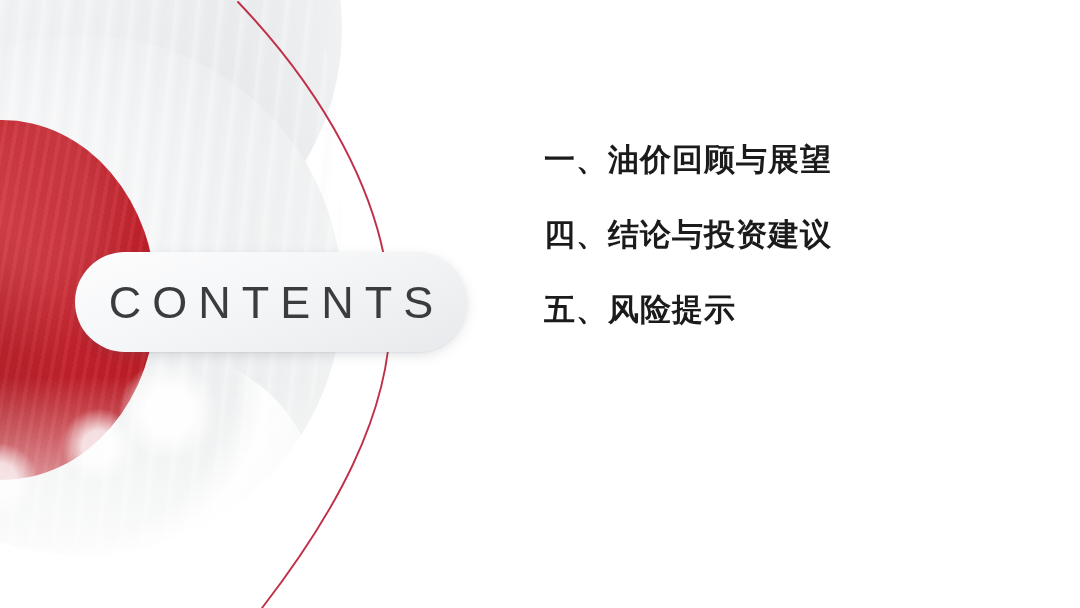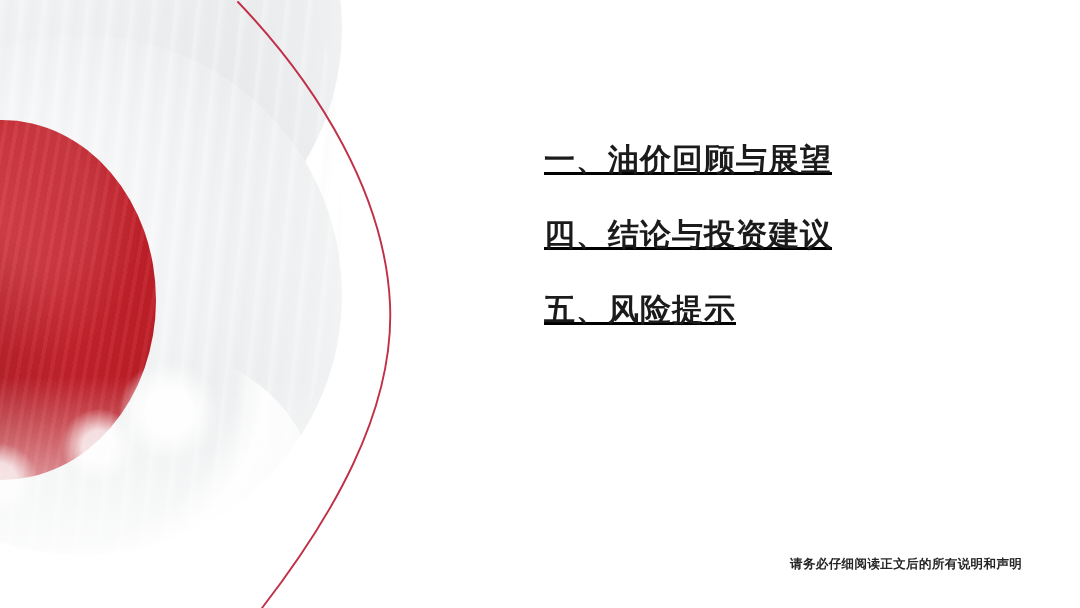--- a/index.html
+++ b/index.html
@@ -143,21 +143,20 @@
     line-height: 1;
     white-space: nowrap;
   }
 
   
   #toc {
     position: absolute;
     left: 544px;
     top: 122px;
     width: 500px;
-    text-decoration: underline;
   }
   .toc-item {
     font-family: "DejaVu Serif", "Liberation Serif", serif;
     font-size: 31px;
     font-weight: 700;
     color: #1b1b1b;
     line-height: 1;
     height: 75px;
     display: flex;
     align-items: center;
@@ -200,22 +199,24 @@
     <div class="red-disc"></div>
     <div class="red-disc-mottle"></div>
     <div class="frost"></div>
     <div class="art-fade"></div>
   </div>
 
   <svg id="arc" viewBox="0 0 1080 608">
     <path d="M 238 2 C 320 88 385 196 390 304 C 395 412 330 520 262 608" fill="none" stroke="#c03049" stroke-width="1.9" stroke-linecap="round"></path>
   </svg>
 
+  <div id="contents-pill">
+    <span class="label">CONTENTS</span>
+  </div>
 
   <div id="toc">
     <div class="toc-item">一、油价回顾与展望</div>
     <div class="toc-item">四、结论与投资建议</div>
     <div class="toc-item">五、风险提示</div>
   </div>
 
-  <div id="footer-right">请务必仔细阅读正文后的所有说明和声明</div>
 
 </div>
 
 </body></html>

